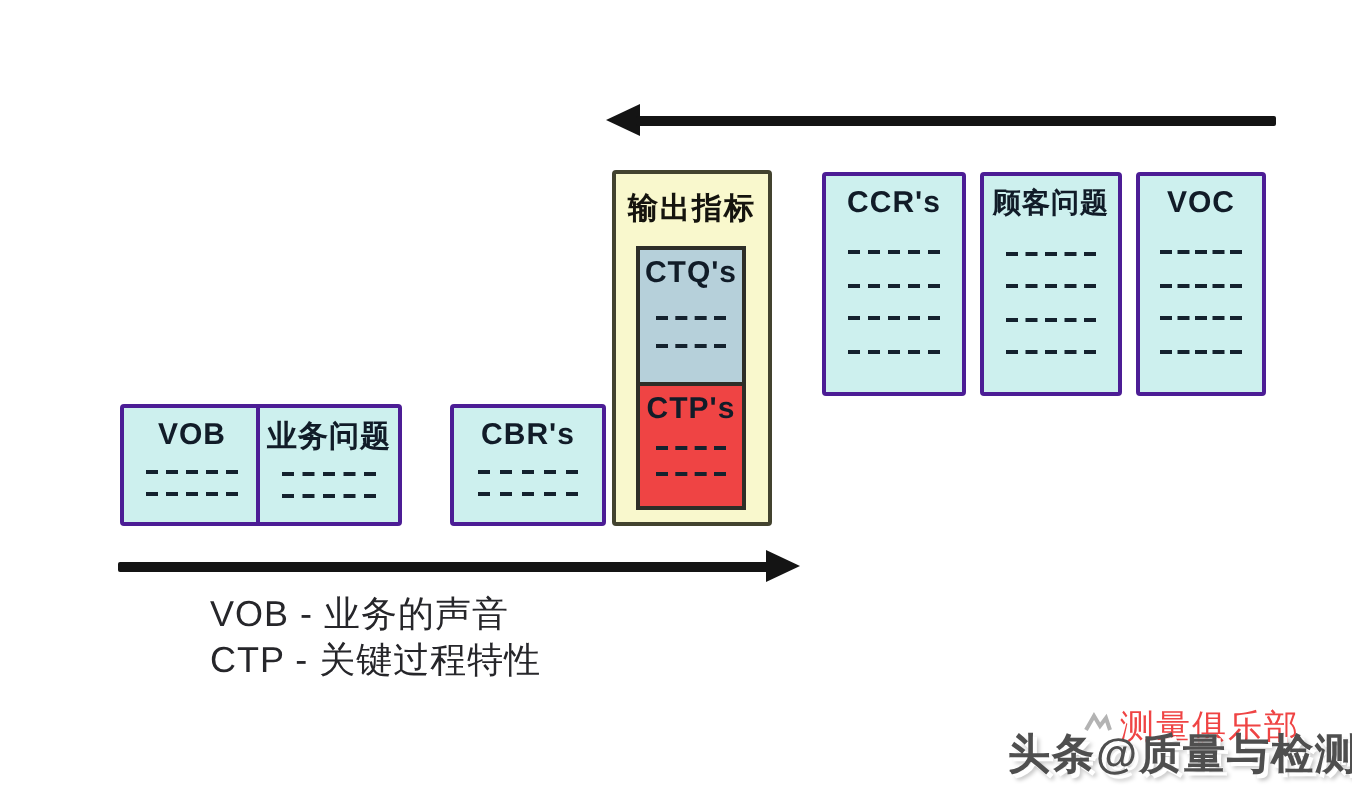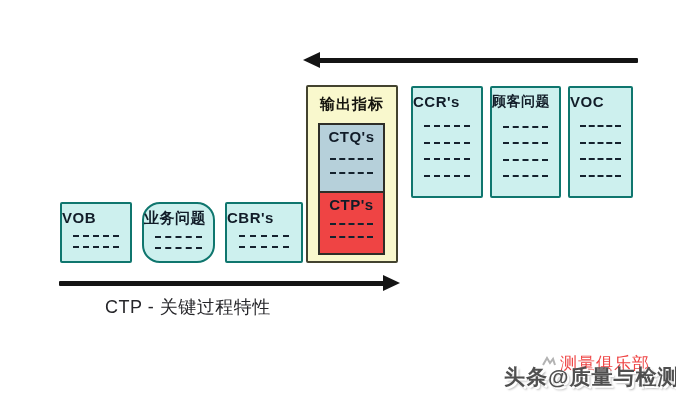--- a/index.html
+++ b/index.html
@@ -35,23 +35,23 @@
     right: 0;
     border-top: 8px solid transparent;
     border-bottom: 8px solid transparent;
     border-left: 17px solid #141414;
   }
 
   
   .card {
     position: absolute;
     background: #cdf0ee;
-    border: 2px solid #0f766e;
+    border: 2px solid #4c1d95;
     border-radius: 2px;
-    display: flex; flex-direction: column; 
+    display: flex; flex-direction: column; align-items: center;
   }
   .card-title {
     font-weight: bold;
     font-size: 15px;
     color: #111c28;
     margin-top: 5px;
     letter-spacing: 0.5px;
     white-space: nowrap;
   }
   .dash-area {
@@ -60,33 +60,33 @@
     justify-content: space-evenly; align-items: center;
     padding-bottom: 4px;
   }
   .dash {
     width: 68%; height: 0;
     border-top: 2px dashed #14222e;
   }
 
   
   .card-vob  { left: 60px;  top: 202px; width: 72px; height: 61px; }
-  .card-biz  { left: 142px; top: 202px; width: 73px; height: 61px; border-radius: 18px; }
+  .card-biz  { left: 128px; top: 202px; width: 73px; height: 61px; }
   .card-cbr  { left: 225px; top: 202px; width: 78px; height: 61px; }
 
   
   .card-ccr  { left: 411px; top: 86px; width: 72px; height: 112px; }
   .card-cust { left: 490px; top: 86px; width: 71px; height: 112px; }
   .card-voc  { left: 568px; top: 86px; width: 65px; height: 112px; }
   .card-cust .card-title { font-size: 14px; }
 
   
   .output-box {
     position: absolute;
-    left: 306px; top: 85px; width: 92px; height: 178px;
+    left: 306px; top: 85px; width: 80px; height: 178px;
     background: #f9f8cd;
     border: 2px solid #43432f;
     border-radius: 2px;
   }
   .output-title {
     display: block; text-align: center;
     font-weight: bold; font-size: 15px; color: #15140e;
     margin-top: 8px; letter-spacing: 1px;
   }
   .output-stack {
@@ -212,20 +212,21 @@
     </div>
   </div>
 
   <div class="arrow arrow-bottom">
     <div class="shaft"></div>
     <div class="head"></div>
   </div>
 
 
   <div class="legend legend-left">
+    <div>VOB - 业务的声音</div>
     <div>CTP - 关键过程特性</div>
   </div>
 
   <div class="wm-club">
     <span class="wm-club-icon">
       <svg width="14" height="14" viewBox="0 0 14 14">
         <path d="M1 10 L5 3 L8 8 L11 4 L13 10" fill="none" stroke="#9a9a9a" stroke-width="2"></path>
       </svg>
     </span>
     <span>测量俱乐部</span>

